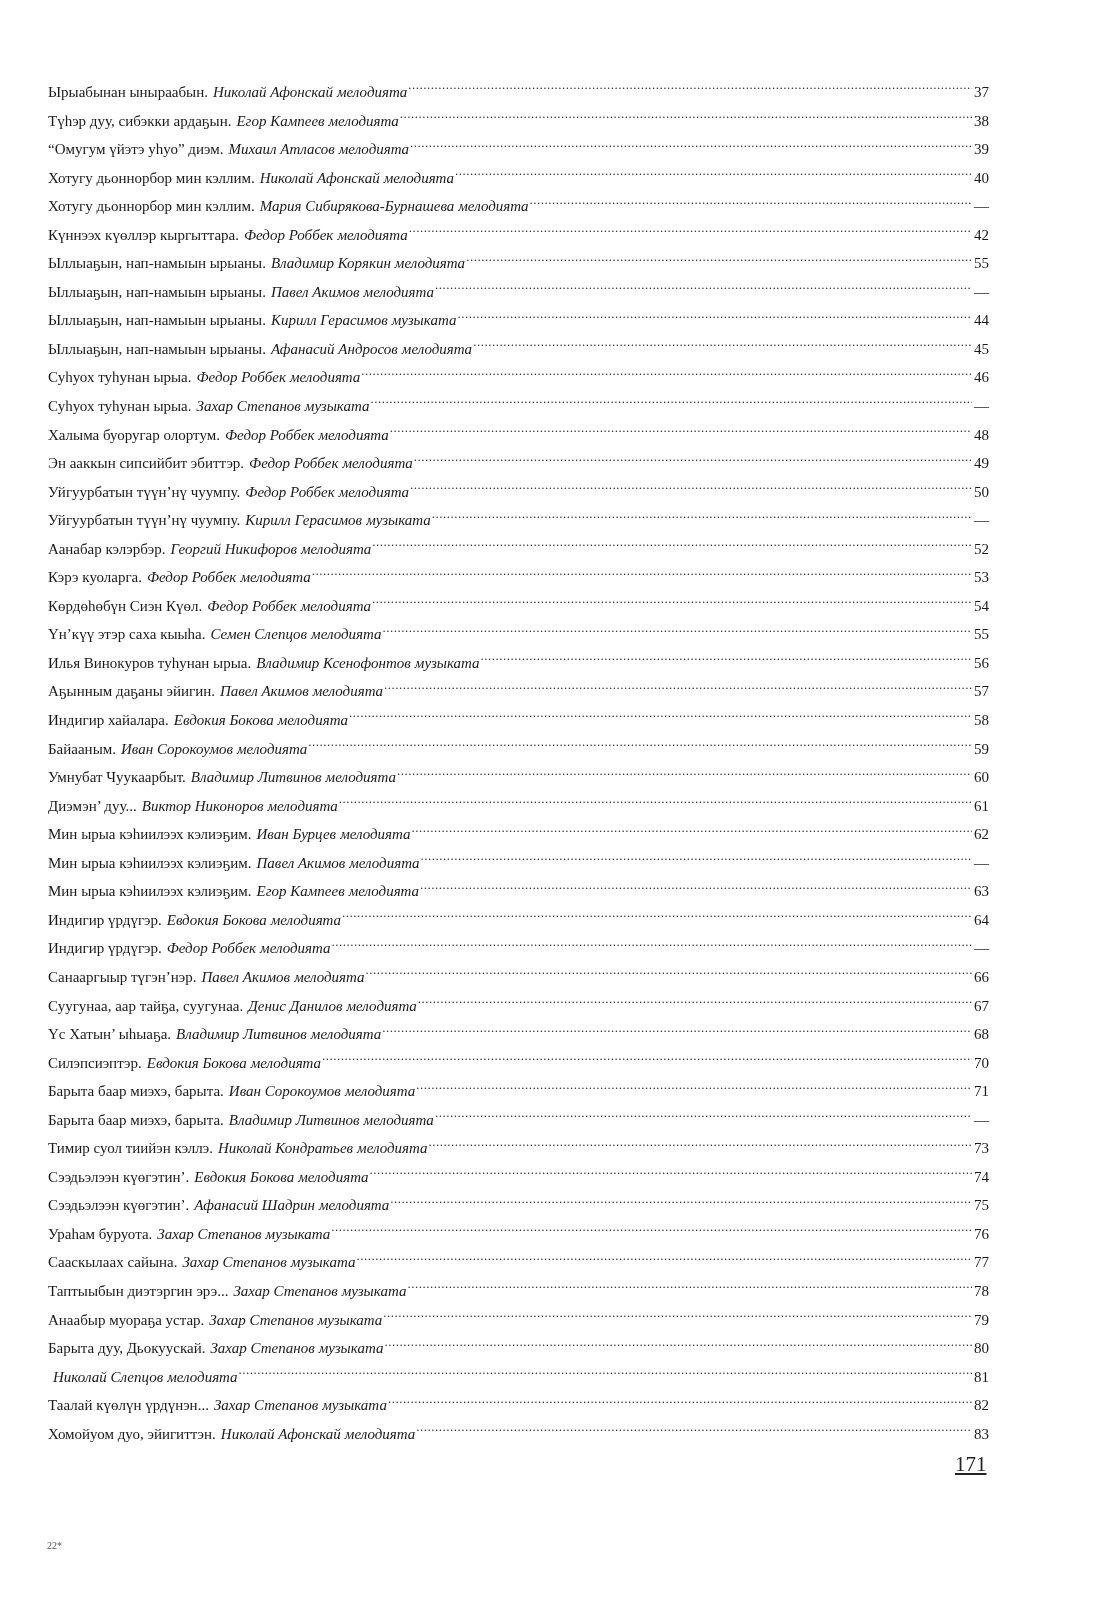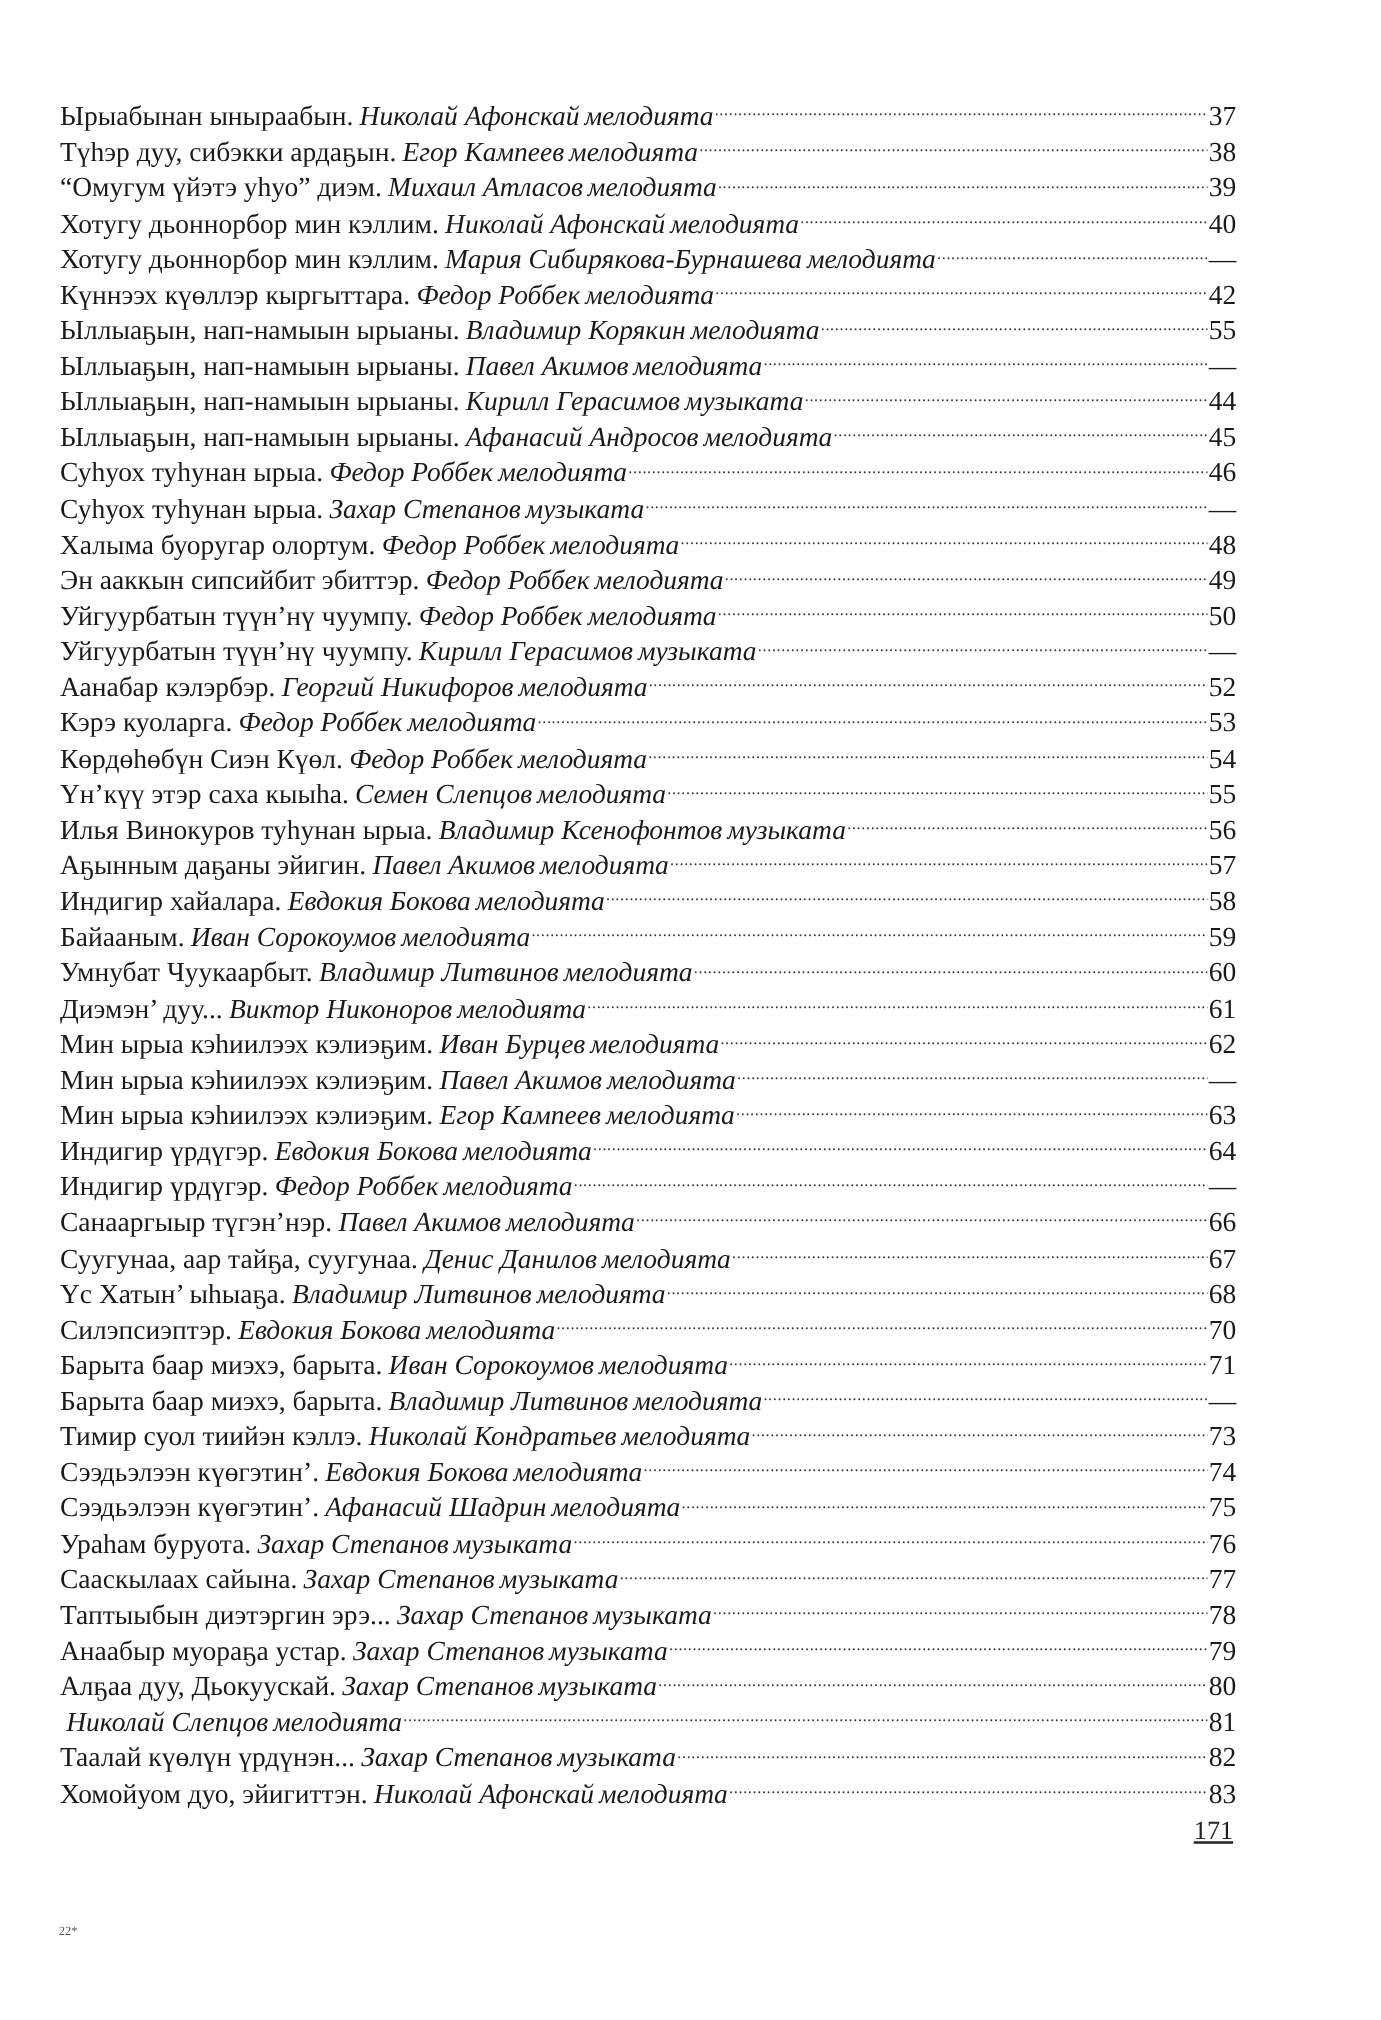--- a/index.html
+++ b/index.html
@@ -18,21 +18,21 @@
   .toc {
     position: absolute;
     left: 48px;
     top: 78px;
     width: 941px;
   }
   .toc-row {
     display: flex;
     align-items: baseline;
     height: 28.55px;
-    font-size: 22px;
+    font-size: 15px;
     line-height: 28.55px;
     white-space: nowrap;
   }
   .toc-title {
     flex: 0 0 auto;
   }
   .toc-composer {
     flex: 0 0 auto;
     font-style: italic;
     margin-left: 5px;
@@ -385,21 +385,21 @@
       <span class="toc-page">78</span>
     </div>
     <div class="toc-row">
       <span class="toc-title">Анаабыр муораҕа устар.</span>
       <span class="toc-composer">Захар Степанов</span>
       <span class="toc-kind">музыката</span>
       <span class="toc-leader"></span>
       <span class="toc-page">79</span>
     </div>
     <div class="toc-row">
-      <span class="toc-title">Алҕаа дуу, Дьокуускай.</span>
+      <span class="toc-title">Барыта дуу, Дьокуускай.</span>
       <span class="toc-composer">Захар Степанов</span>
       <span class="toc-kind">музыката</span>
       <span class="toc-leader"></span>
       <span class="toc-page">80</span>
     </div>
     <div class="toc-row">
       <span class="toc-composer">Николай Слепцов</span>
       <span class="toc-kind">мелодиятa</span>
       <span class="toc-leader"></span>
       <span class="toc-page">81</span>

